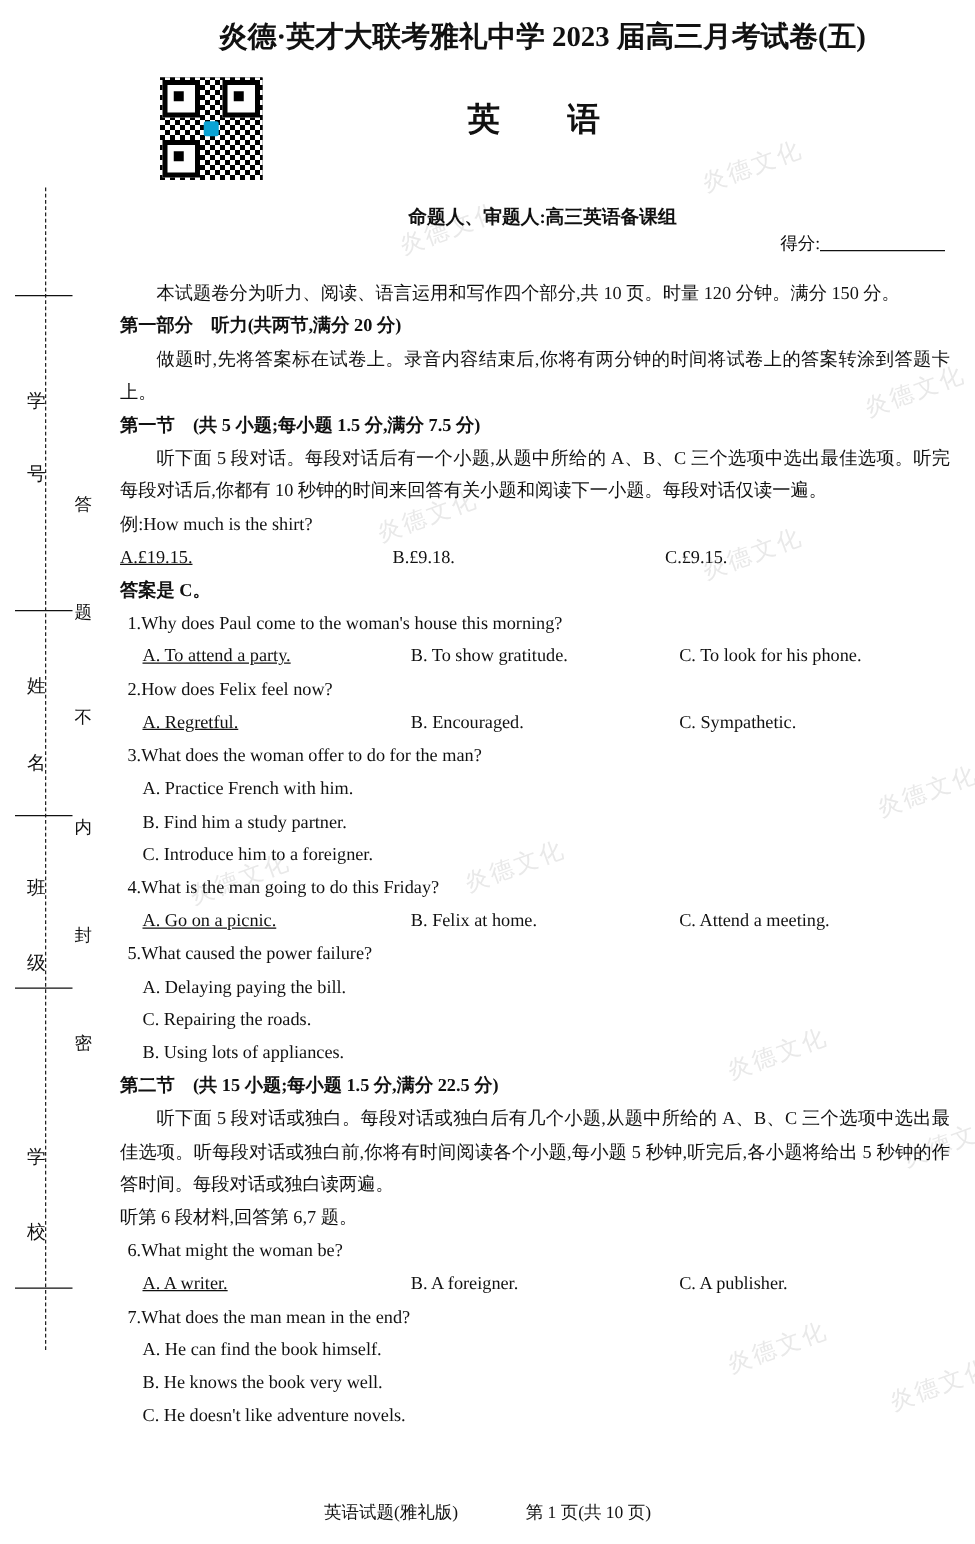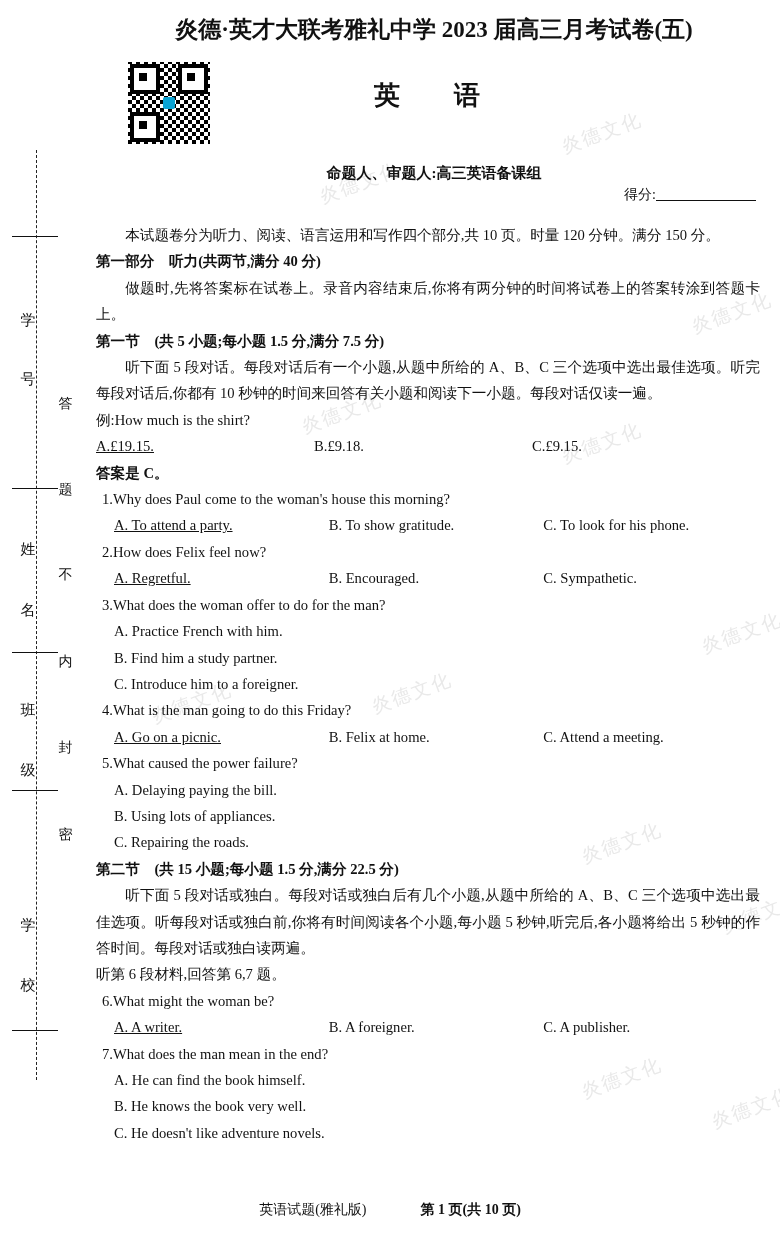--- a/index.html
+++ b/index.html
@@ -98,21 +98,21 @@
   .row3{display:flex;}
   .row3 .c1{width:218px;text-decoration:underline;}
   .row3 .c2{width:218px;}
   .row3 .c3{width:220px;}
   .sub{padding-left:18px;}
   .q{padding-left:6px;}
   .footer{
     position:absolute;left:0;bottom:16px;width:780px;text-align:center;
     font-size:14px;
   }
-  .footer b{font-weight:bold;margin-left:40px;}
+  .footer b{font-weight:normal;margin-left:40px;}
 </style>
 </head>
 <body>
 
 <div class="page">
 
   <div class="wm" style="left:318px;top:170px;">炎德文化</div>
   <div class="wm" style="left:560px;top:120px;">炎德文化</div>
   <div class="wm" style="left:690px;top:300px;">炎德文化</div>
   <div class="wm" style="left:300px;top:400px;">炎德文化</div>
@@ -163,21 +163,21 @@
   <div class="authors">命题人、审题人:高三英语备课组</div>
 
   <div class="score">
     <span>得分:</span><span class="line"></span>
   </div>
 
   <div class="content">
 
     <div class="p indent">本试题卷分为听力、阅读、语言运用和写作四个部分,共 10 页。时量 120 分钟。满分 150 分。</div>
 
-    <div class="p sec-head">第一部分　听力(共两节,满分 40 分)</div>
+    <div class="p sec-head">第一部分　听力(共两节,满分 20 分)</div>
     <div class="p indent">做题时,先将答案标在试卷上。录音内容结束后,你将有两分钟的时间将试卷上的答案转涂到答题卡上。</div>
 
     <div class="p sec-head">第一节　(共 5 小题;每小题 1.5 分,满分 7.5 分)</div>
     <div class="p indent">听下面 5 段对话。每段对话后有一个小题,从题中所给的 A、B、C 三个选项中选出最佳选项。听完每段对话后,你都有 10 秒钟的时间来回答有关小题和阅读下一小题。每段对话仅读一遍。</div>
 
     <div class="p">例:How much is the shirt?</div>
     <div class="p row3">
       <span class="c1">A.£19.15.</span>
       <span class="c2">B.£9.18.</span>
       <span class="c3">C.£9.15.</span>
@@ -215,22 +215,22 @@
     <div class="p row3 sub">
       <span class="c1">A. Go on a picnic.</span>
       <span class="c2">B. Felix at home.</span>
       <span class="c3">C. Attend a meeting.</span>
     </div>
 
     <div class="p q">
       <span>5.</span><span>What caused the power failure?</span>
     </div>
     <div class="p sub">A. Delaying paying the bill.</div>
+    <div class="p sub">C. Repairing the roads.</div>
     <div class="p sub">B. Using lots of appliances.</div>
-    <div class="p sub">C. Repairing the roads.</div>
 
     <div class="p sec-head">第二节　(共 15 小题;每小题 1.5 分,满分 22.5 分)</div>
     <div class="p indent">听下面 5 段对话或独白。每段对话或独白后有几个小题,从题中所给的 A、B、C 三个选项中选出最佳选项。听每段对话或独白前,你将有时间阅读各个小题,每小题 5 秒钟,听完后,各小题将给出 5 秒钟的作答时间。每段对话或独白读两遍。</div>
     <div class="p">听第 6 段材料,回答第 6,7 题。</div>
 
     <div class="p q">
       <span>6.</span><span>What might the woman be?</span>
     </div>
     <div class="p row3 sub">
       <span class="c1">A. A writer.</span>

